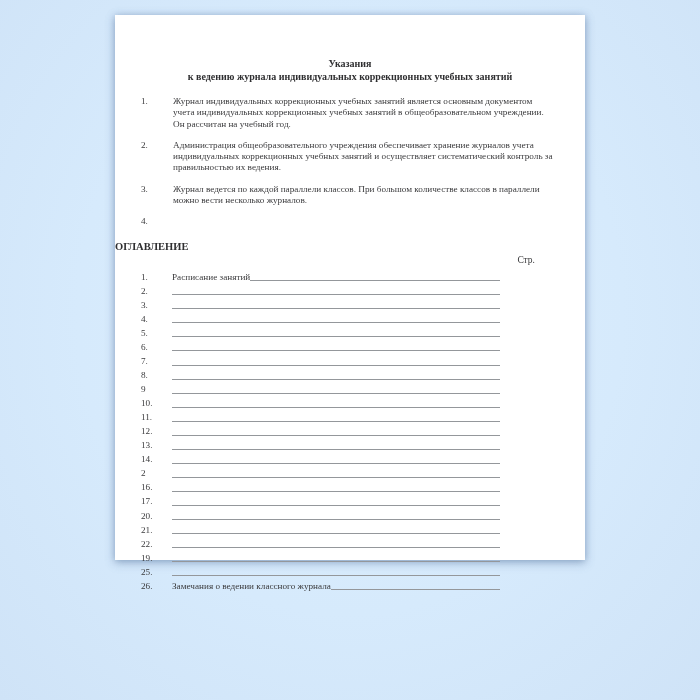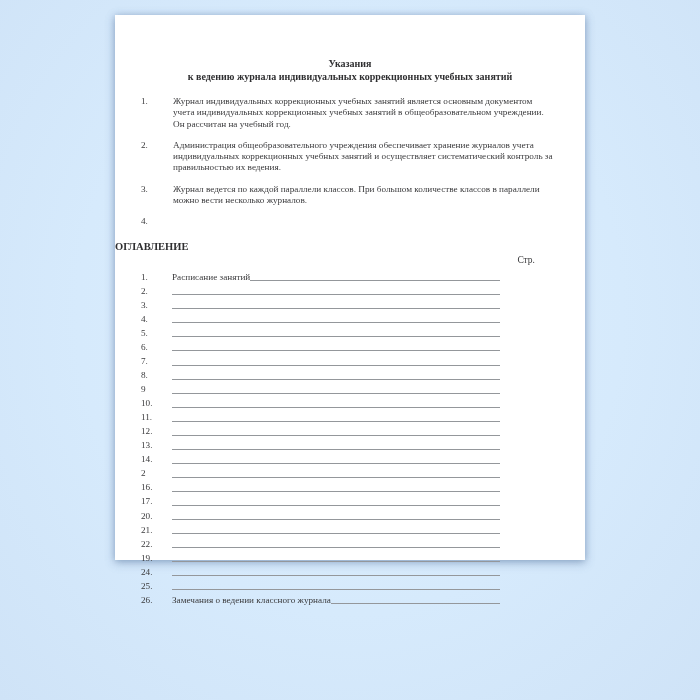--- a/index.html
+++ b/index.html
@@ -243,25 +243,20 @@
         <span class="toc-text"></span>
         <span class="toc-line"></span>
       </div>
 
       <div class="toc-row">
         <span class="num">19.</span>
         <span class="toc-text"></span>
         <span class="toc-line"></span>
       </div>
 
-      <div class="toc-row">
-        <span class="num">24.</span>
-        <span class="toc-text"></span>
-        <span class="toc-line"></span>
-      </div>
 
       <div class="toc-row">
         <span class="num">25.</span>
         <span class="toc-text"></span>
         <span class="toc-line"></span>
       </div>
 
       <div class="toc-row">
         <span class="num">26.</span>
         <span class="toc-text">Замечания о ведении классного журнала</span>

